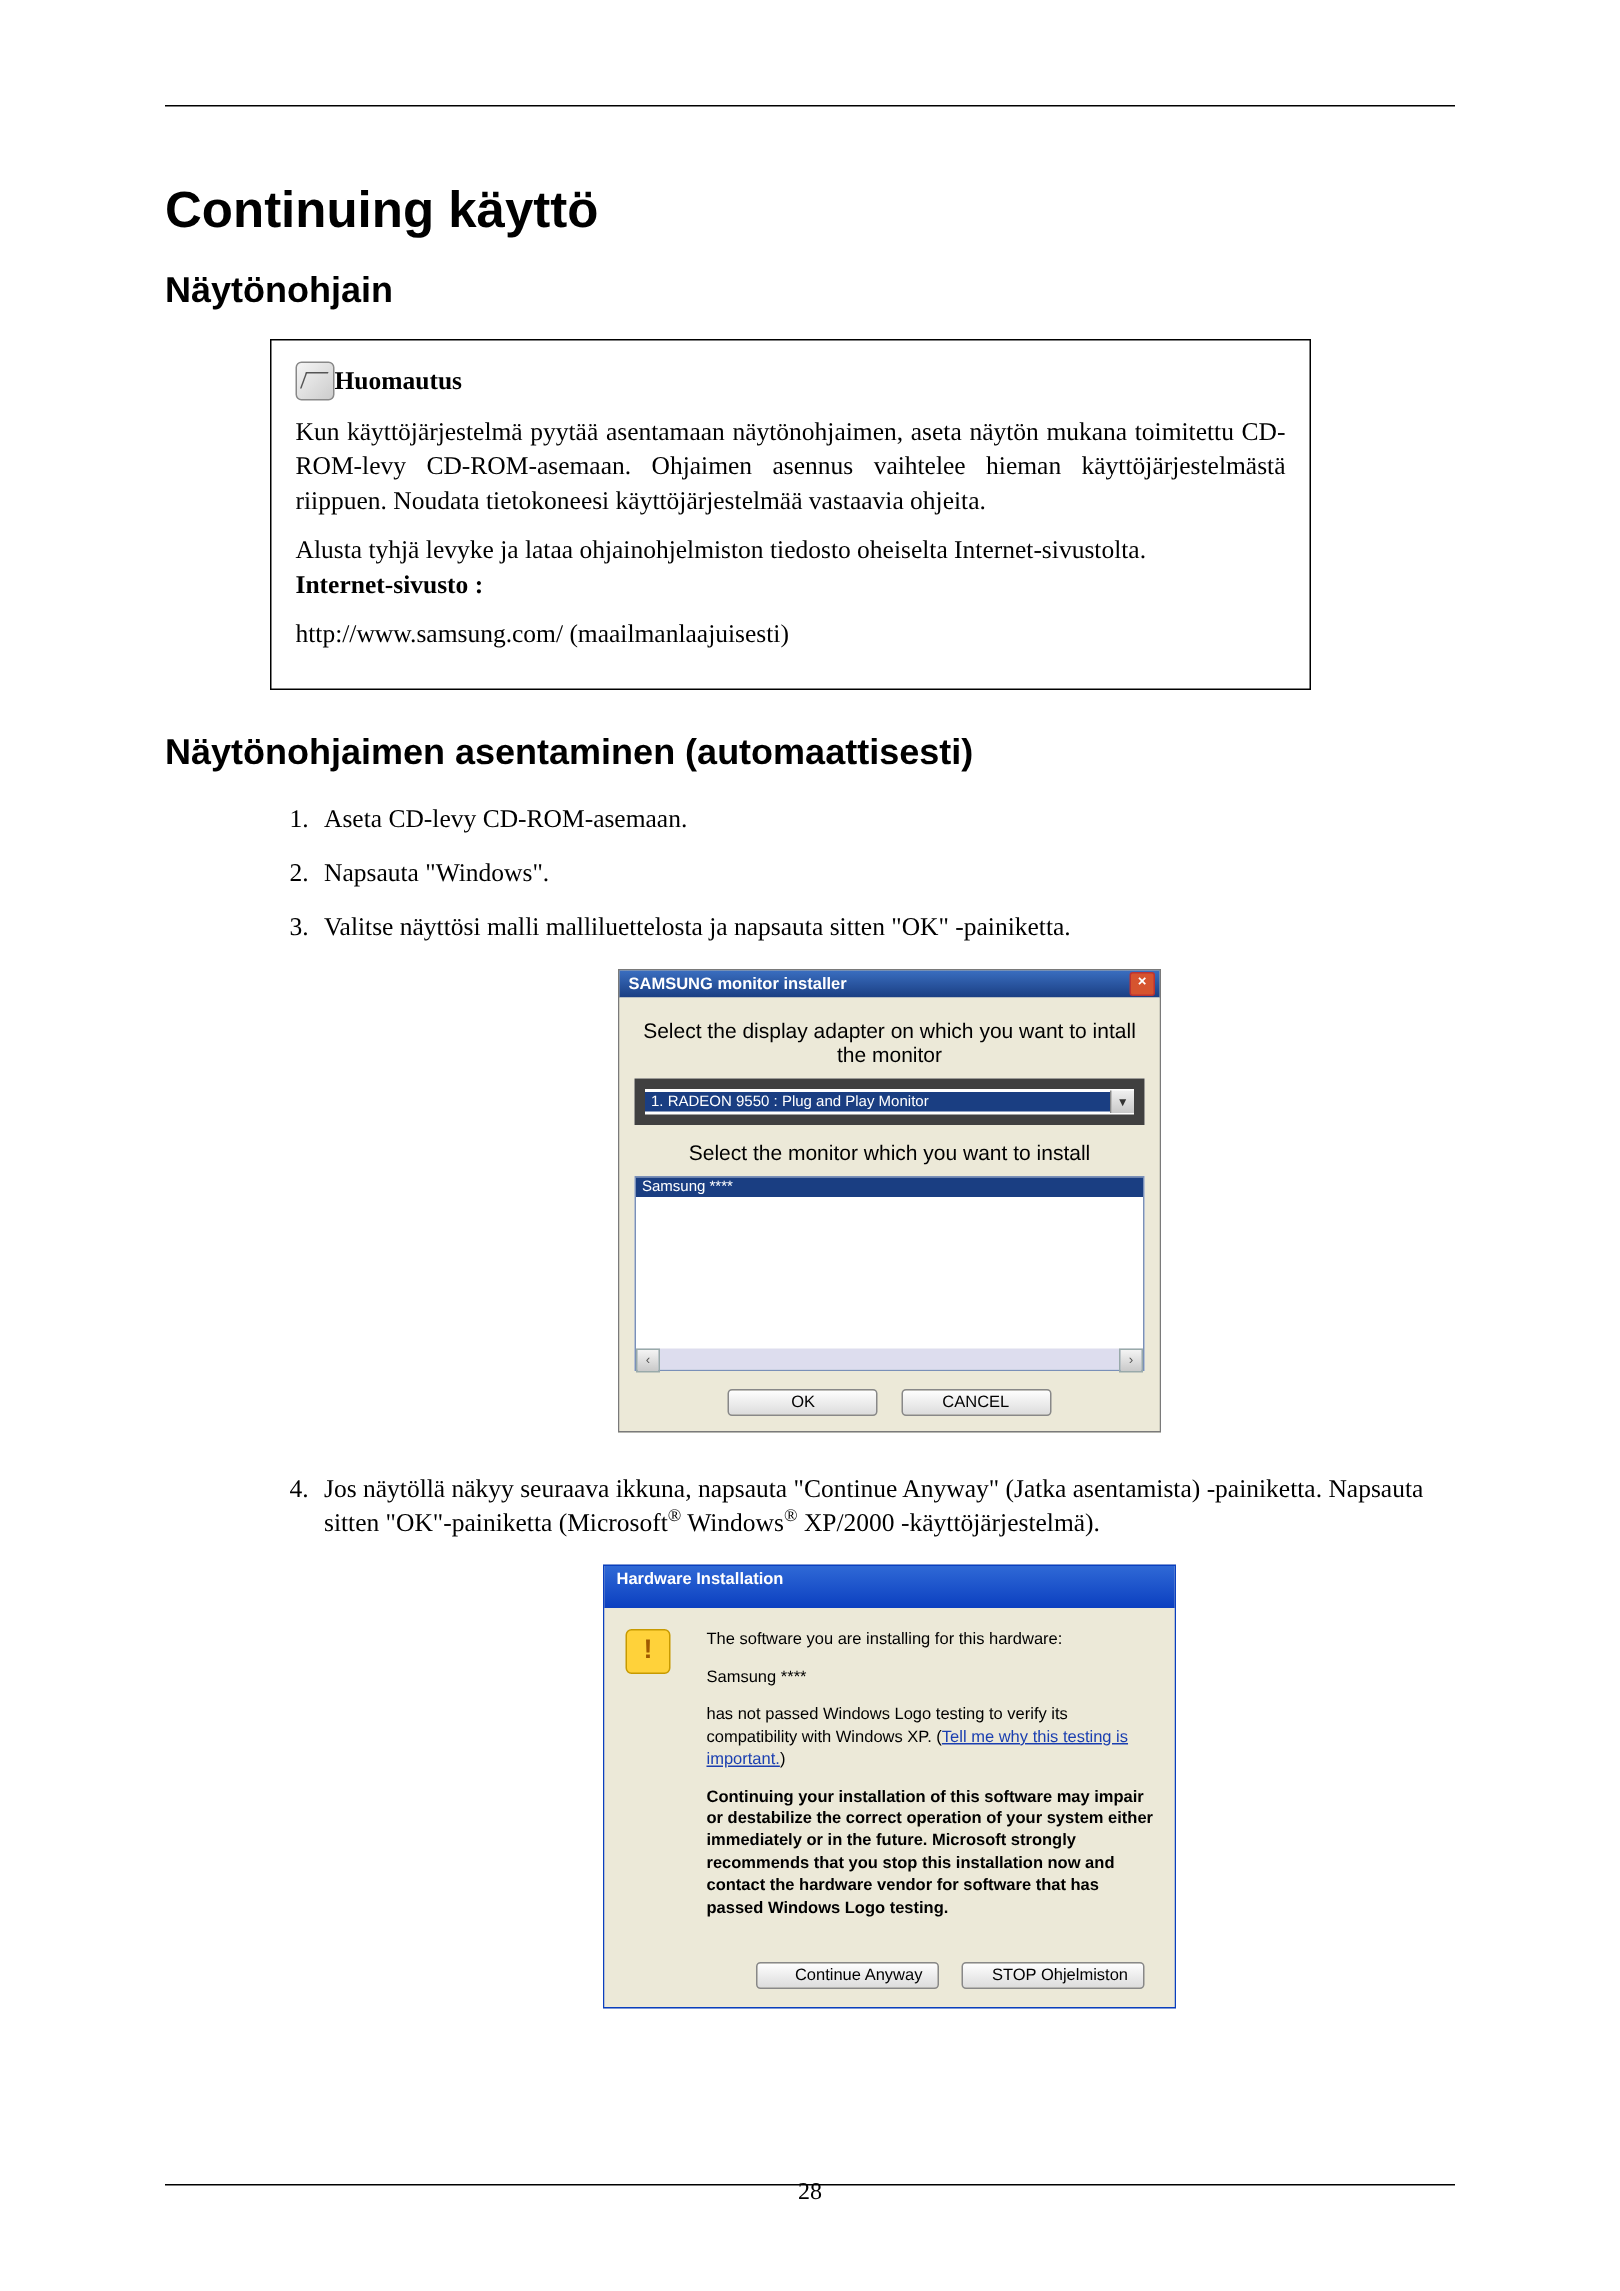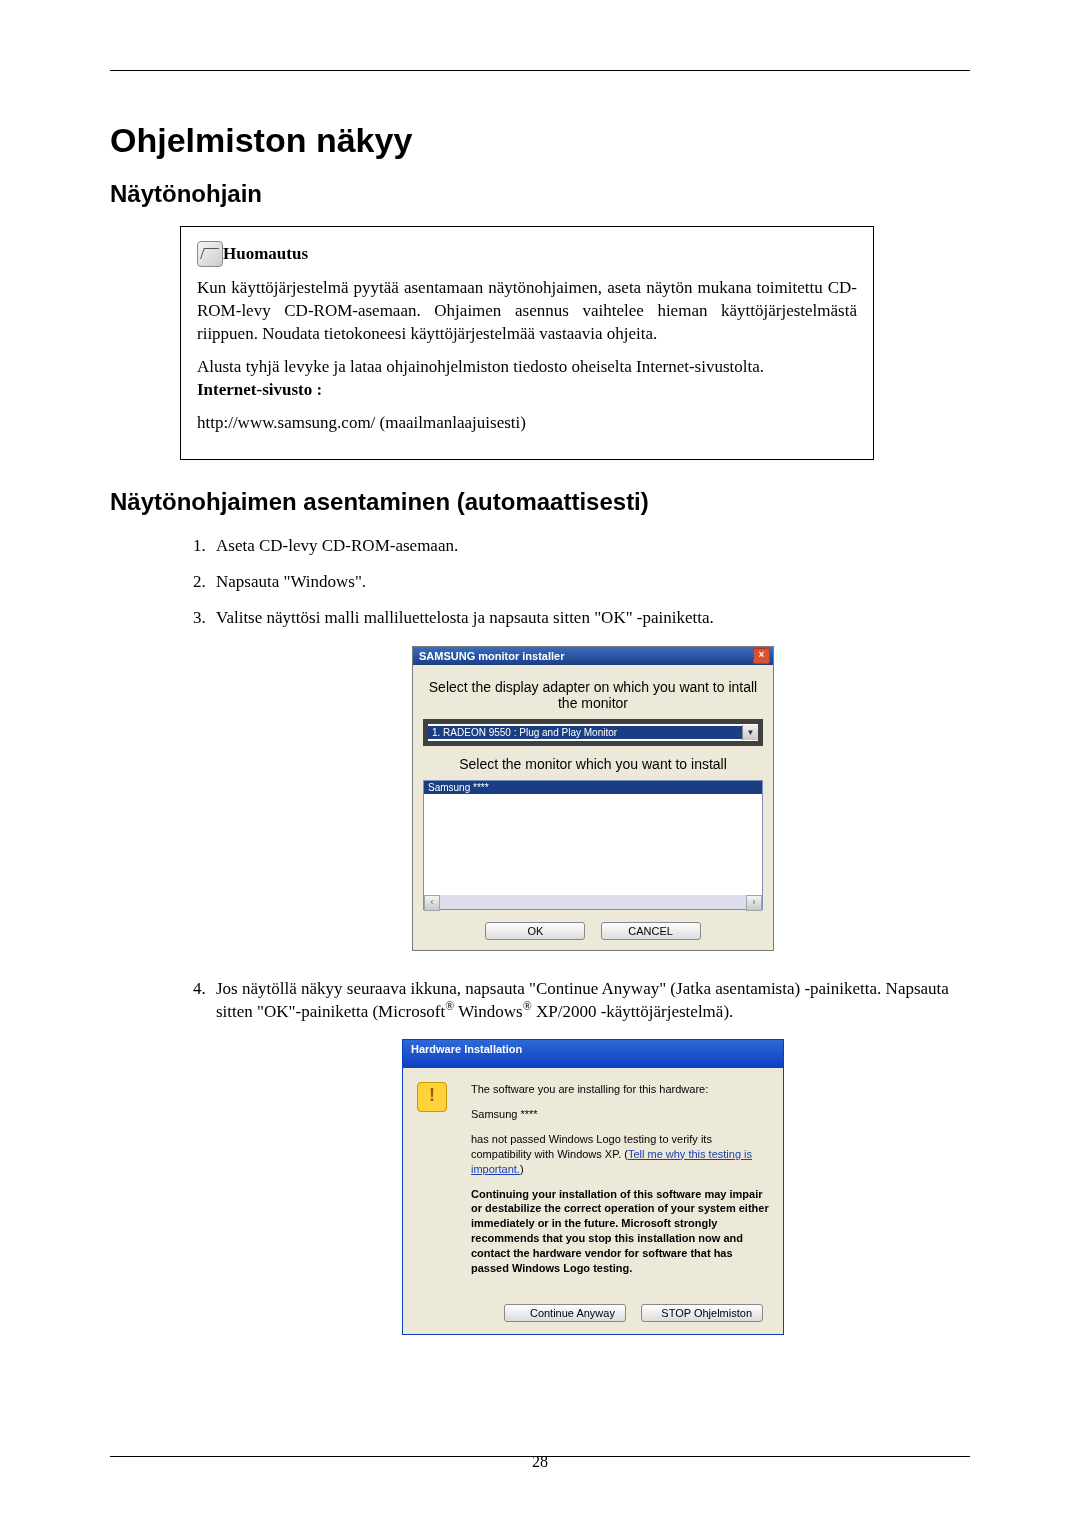--- a/index.html
+++ b/index.html
@@ -101,21 +101,21 @@
     color:#fff;
     font-size:10px;
     line-height:12px;
     text-align:center;
     border-radius:2px;
   }
   .installer .body { background:#ece9d8; padding:8px 10px 10px;}
   .installer .instr { text-align:center; margin:6px 0 8px; font-size:14px;}
   .combo {
     display:flex; align-items:center;
-    border:5px solid #404040;
+    border:7px solid #404040;
     background:#fff;
     height:17px;
   }
   .combo .sel {
     flex:1; background:#1a3e82; color:#fff; font-size:10px;
     padding:1px 4px; white-space:nowrap; overflow:hidden;
   }
   .combo .arrow {
     width:15px;height:15px;
     background:linear-gradient(#f0f0f0,#c8c8c8);
@@ -190,21 +190,21 @@
     text-align:center; font-size:16px;
   }
   .bottom-rule { position:absolute; left:110px; right:110px; bottom:70px; border-top:1px solid #000;}
 </style>
 </head>
 <body>
 
 <div class="page">
   <hr class="rule">
 
-  <h1 class="title">Ohjelmiston näkyy</h1>
+  <h1 class="title">Continuing käyttö</h1>
 
   <h2 class="section">Näytönohjain</h2>
 
   <div class="note-box">
     <div class="note-head">
       <span class="note-icon"></span>
       <span class="note-label">Huomautus</span>
     </div>
     <div class="note-p">Kun käyttöjärjestelmä pyytää asentamaan näytönohjaimen, aseta näytön mukana toimitettu CD-ROM-levy CD-ROM-asemaan. Ohjaimen asennus vaihtelee hieman käyttöjärjestelmästä riippuen. Noudata tietokoneesi käyttöjärjestelmää vastaavia ohjeita.</div>
     <div class="note-p">

